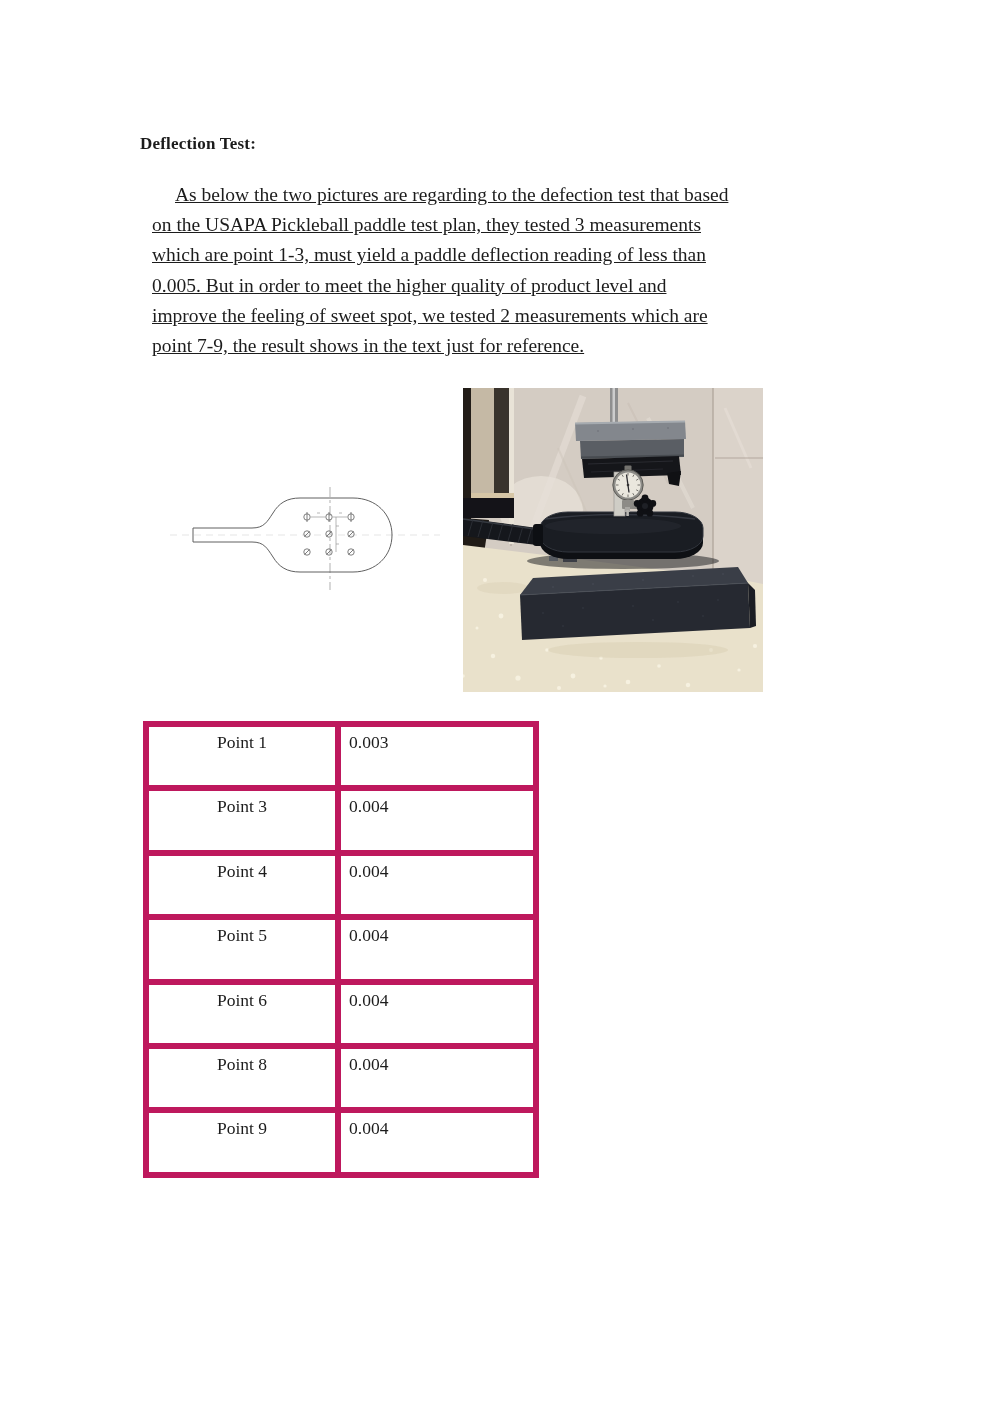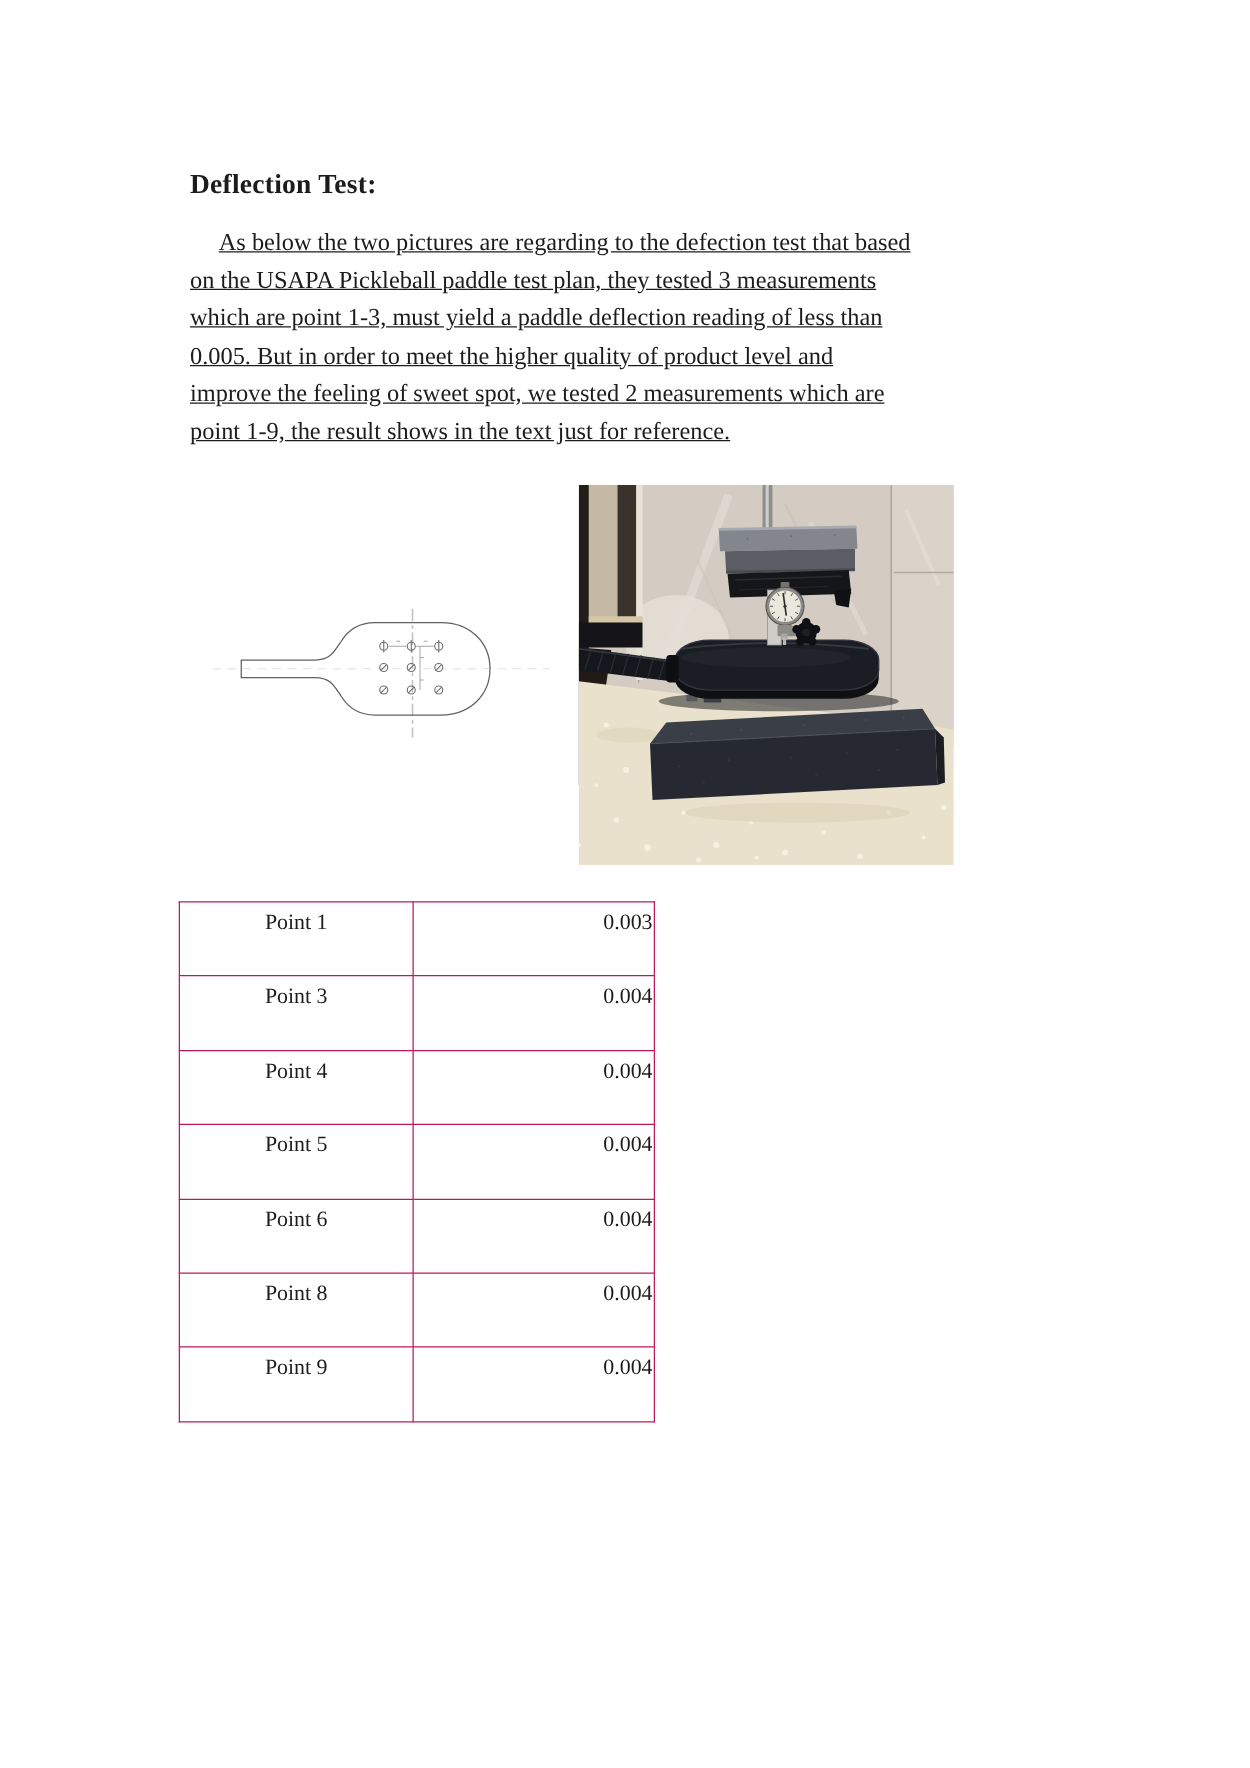--- a/index.html
+++ b/index.html
@@ -7,22 +7,22 @@
     position:relative;
     width:1000px;
     height:1414px;
     background:#ffffff;
     font-family:"Liberation Serif", serif;
     color:#1c1c1c;
     overflow:hidden;
   }
   .heading{
     position:absolute;
-    left:152px; top:134px;
-    font-size:22px;
+    left:140px; top:134px;
+    font-size:17px;
     font-weight:bold;
     letter-spacing:.2px;
   }
   .para{
     position:absolute;
     left:152px; top:180px;
     font-size:19.5px;
     text-decoration:underline;
   }
   .para .line{
@@ -43,42 +43,42 @@
   }
   table.results{
     position:absolute;
     left:143px; top:721px;
     width:367px;
     border-collapse:collapse;
     table-layout:fixed;
     font-size:17.5px;
   }
   table.results td{
-    border:1px solid #be185d;
+    border:6px solid #be185d;
     height:52.4px;
     vertical-align:top;
     padding-top:5px;
   }
   table.results td.c1{ width:184px; text-align:center; }
-  table.results td.c2{ width:183px; text-align:right; padding-left:8px; }
+  table.results td.c2{ width:183px; text-align:left; padding-left:8px; }
 </style>
 </head>
 <body>
 
 <div class="page">
 
   <div class="heading">Deflection Test:</div>
 
   <div class="para">
     <div class="line indent">As below the two pictures are regarding to the defection test that based</div>
     <div class="line">on the USAPA Pickleball paddle test plan, they tested 3 measurements</div>
     <div class="line">which are point 1-3, must yield a paddle deflection reading of less than</div>
     <div class="line">0.005. But in order to meet the higher quality of product level and</div>
     <div class="line">improve the feeling of sweet spot, we tested 2 measurements which are</div>
-    <div class="line">point 1-9, the result shows in the text just for reference.</div>
+    <div class="line">point 7-9, the result shows in the text just for reference.</div>
   </div>
 
   <svg class="fig-drawing" viewBox="0 0 285 150">
 
     <line x1="5" y1="85" x2="275" y2="85" stroke="#e2e2e2" stroke-width="0.9" stroke-dasharray="7 5"></line>
 
     <line x1="165" y1="37" x2="165" y2="140" stroke="#c3c3c3" stroke-width="1.3" stroke-dasharray="10 3 3 3"></line>
 
     <path d="M 28,78 L 87,78 C 99,78 102,72 108,63 C 114,53 122,48 135,48 L 188,48
              C 211,48 227,64 227,85 C 227,106 211,122 188,122 L 135,122

